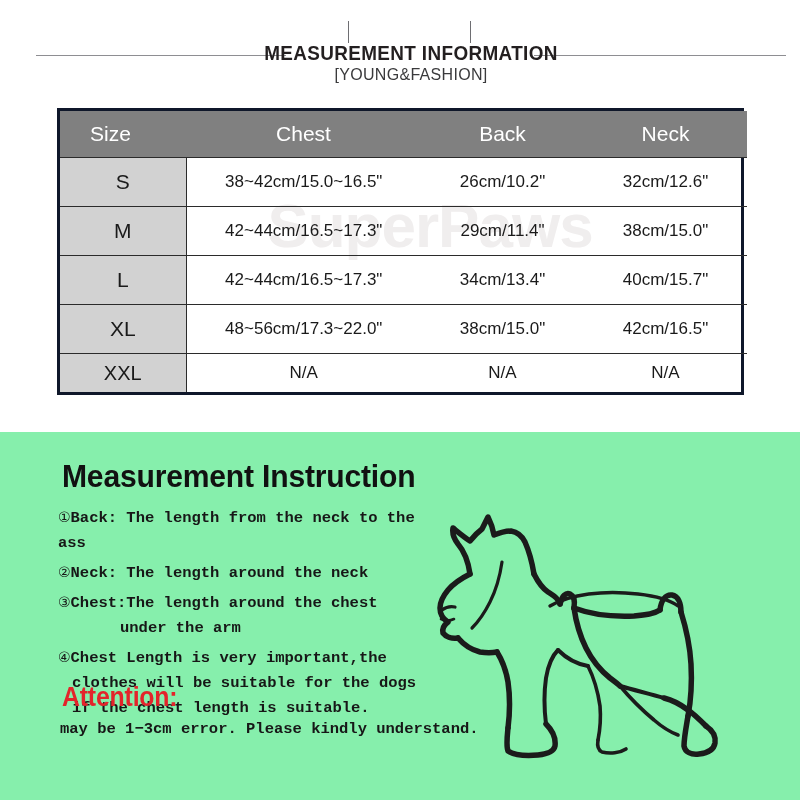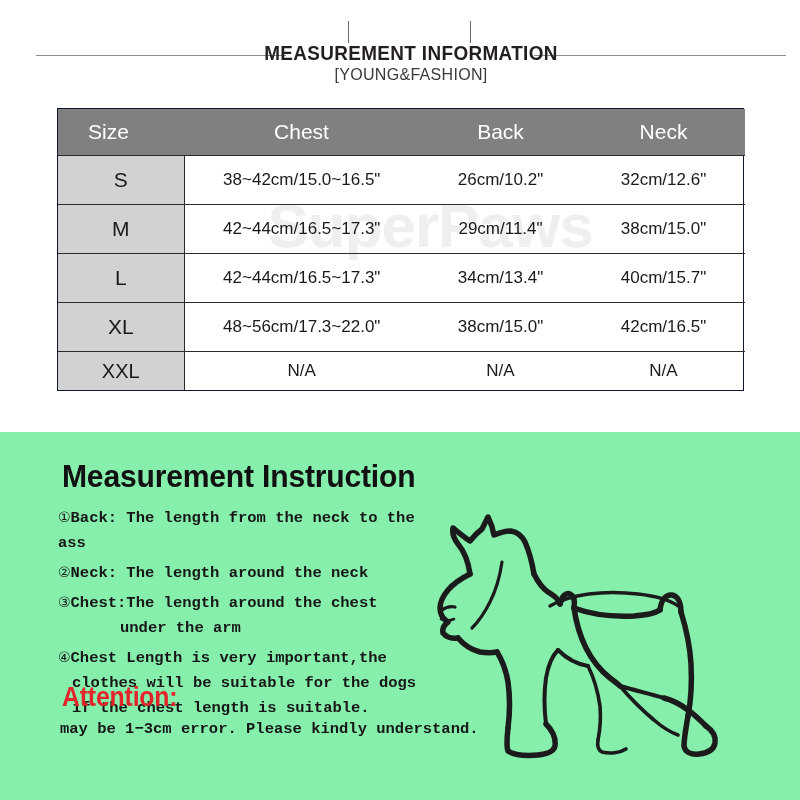--- a/index.html
+++ b/index.html
@@ -84,21 +84,21 @@
     z-index: 0;
   }
 
   
   .table-wrap {
     position: absolute;
     left: 57px;
     top: 108px;
     width: 687px;
     z-index: 2;
-    border: 1px solid #0f172a;
+    border: 3px solid #0f172a;
     box-sizing: border-box;
   }
   table.size-table {
     border-collapse: collapse;
     width: 100%;
     table-layout: fixed;
   }
   table.size-table col.c-size  { width: 126px; }
   table.size-table col.c-chest { width: 235px; }
   table.size-table col.c-back  { width: 163px; }

